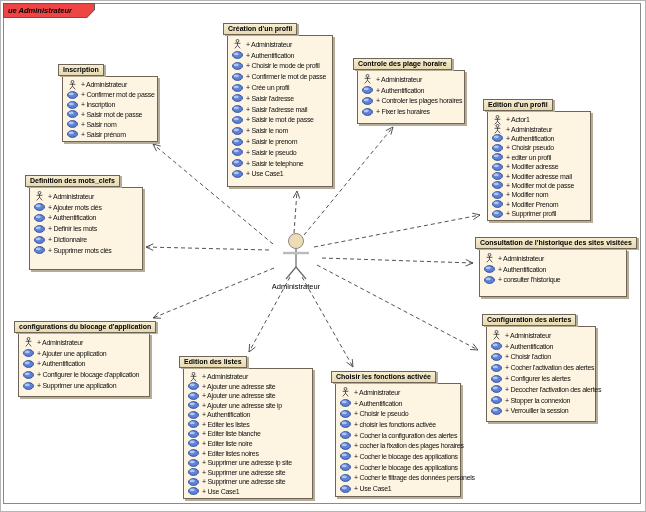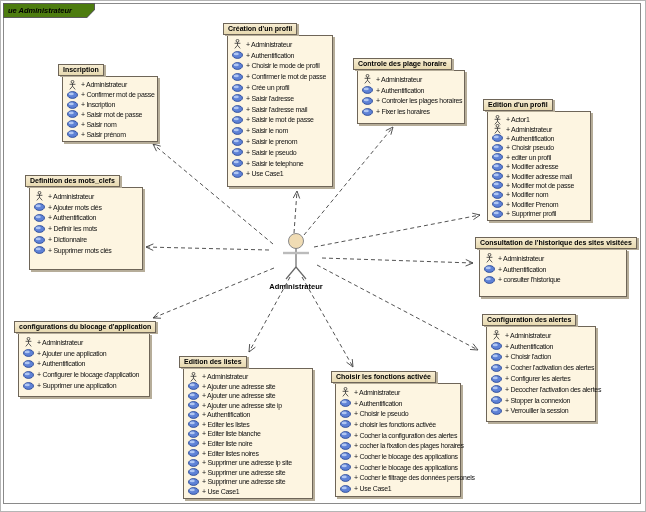--- a/index.html
+++ b/index.html
@@ -1,34 +1,34 @@
 <!DOCTYPE html>
 <html><head>
 <meta charset="utf-8">
 <style>
   html,body{margin:0;padding:0;background:#ffffff;font-family:"Liberation Sans",sans-serif;}
   #page{position:relative;width:646px;height:512px;background:#ffffff;border:1px solid #b5b5b5;box-sizing:border-box;overflow:hidden;}
   #frame{position:absolute;left:2px;top:2px;width:638px;height:501px;border:1px solid #8a8a8a;box-sizing:border-box;}
   #frame-tab{position:absolute;left:2px;top:2px;width:92px;height:15px;background:#5a5a5a;
      clip-path:polygon(0 0,100% 0,100% 45%,calc(100% - 8px) 100%,0 100%);z-index:4;}
-  #frame-tab-inner{position:absolute;left:1px;top:1px;right:1px;bottom:1px;background:#4d7c0f;
+  #frame-tab-inner{position:absolute;left:1px;top:1px;right:1px;bottom:1px;background:#ef4444;
      clip-path:polygon(0 0,100% 0,100% 42%,calc(100% - 7px) 100%,0 100%);
      font-size:7.5px;font-weight:bold;font-style:italic;line-height:13px;padding-left:4px;color:#000;}
   #arrow-layer{position:absolute;left:0;top:0;z-index:1;}
   .pkg{position:absolute;z-index:2;}
   .pkg-tab{position:absolute;height:12px;background:linear-gradient(#f7edd3,#e7d9b0);
      border:1px solid #6e6558;box-sizing:border-box;padding:0 4px;width:max-content;
      font-size:7px;font-weight:bold;line-height:10px;color:#000;white-space:nowrap;
      box-shadow:2px 1px 0 #b6ad99;z-index:3;}
   .pkg-body{position:absolute;background:#fdf5e1;border:1px solid #6e6558;box-sizing:border-box;
      padding:3px 2px 2px 3px;box-shadow:2px 2px 0 #b6ad99;z-index:2;}
   .row{display:flex;align-items:center;gap:3px;white-space:nowrap;}
   .row .ic{flex:0 0 12px;display:flex;justify-content:center;align-items:center;}
   .row .lbl{font-size:7px;letter-spacing:-0.3px;color:#111;}
-  #actor-label{position:absolute;z-index:2;font-size:7.5px;font-weight:bold;color:#000;
+  #actor-label{position:absolute;z-index:2;font-size:7.5px;font-weight:normal;color:#000;
      transform:translateX(-50%);white-space:nowrap;}
 </style>
 </head>
 <body>
 
 <div id="page">
   <div id="frame"></div>
   <div id="frame-tab">
     <div id="frame-tab-inner">ue Administrateur</div>
   </div>

